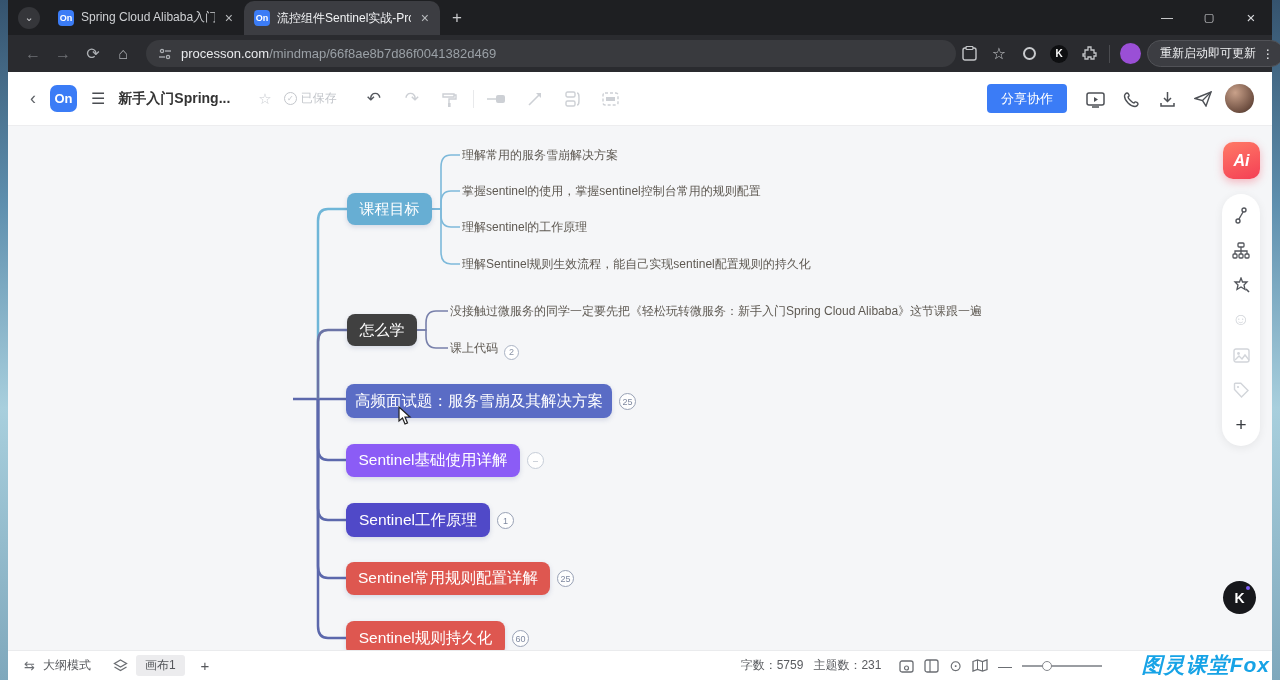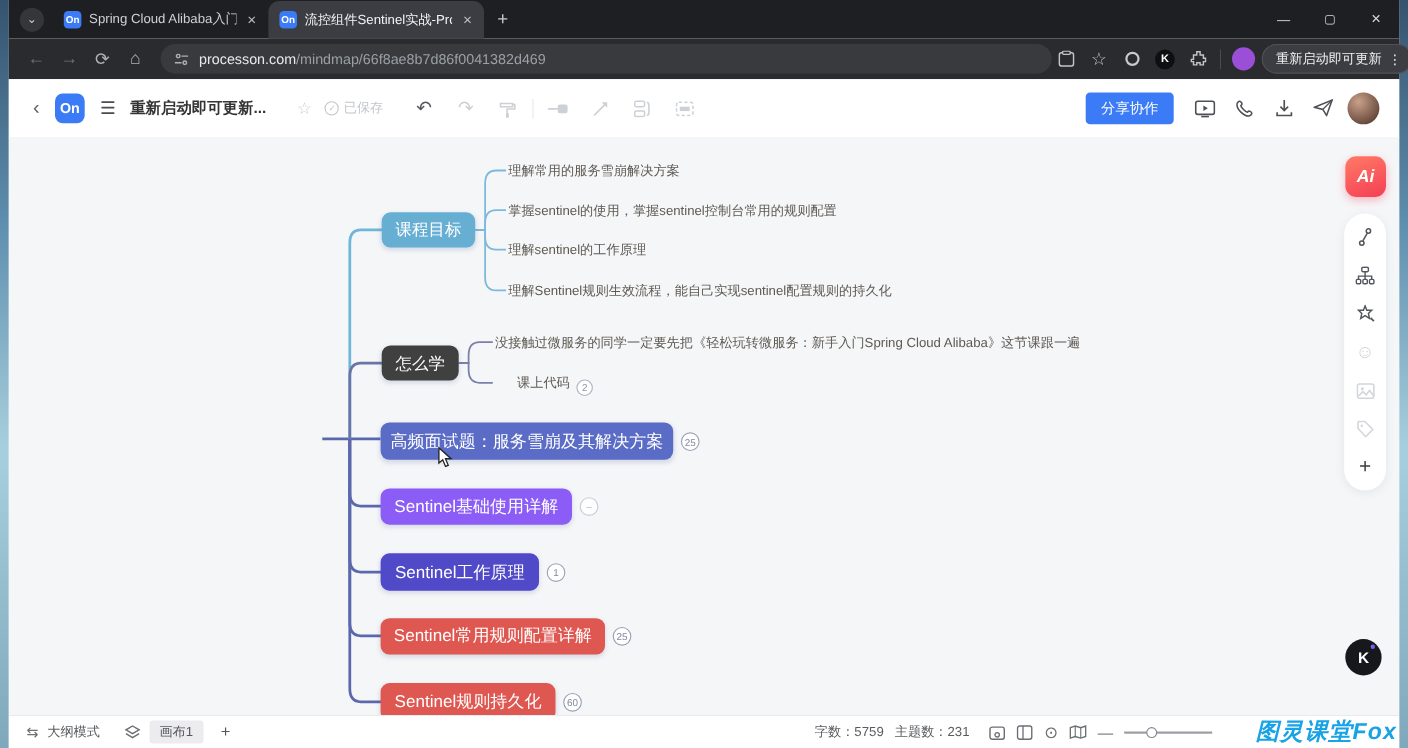--- a/index.html
+++ b/index.html
@@ -146,21 +146,21 @@
         <span>重新启动即可更新</span>
         <span>⋮</span>
       </div>
     </div>
   </div>
 
   <div class="ptool">
     <span class="chev">‹</span>
     <span class="onlogo">On</span>
     <span class="hamb">☰</span>
-    <span class="doctitle">重新启动即可更新...</span>
+    <span class="doctitle">新手入门Spring...</span>
     <span class="tstar">☆</span>
     <span class="saved">
       <span class="savedcirc">✓</span>
       <span>已保存</span>
     </span>
     <span class="t-ic" style="margin-left:18px;">↶</span>
     <span class="t-ic dim">↷</span>
     <span class="t-ic dim">
       <svg width="17" height="17" viewBox="0 0 17 17">
           <path d="M2 3h11v3H2zM13 4h2v4H8v5" fill="none" stroke="currentColor" stroke-width="1.4"></path>
@@ -256,21 +256,21 @@
     <div class="nbadge" style="left:489px;top:386px;">1</div>
     <div class="nbadge" style="left:549px;top:444px;">25</div>
     <div class="nbadge" style="left:504px;top:504px;">60</div>
 
     <div class="leaf" style="left:454px;top:21px;">理解常用的服务雪崩解决方案</div>
     <div class="leaf" style="left:454px;top:57px;">掌握sentinel的使用，掌握sentinel控制台常用的规则配置</div>
     <div class="leaf" style="left:454px;top:93px;">理解sentinel的工作原理</div>
     <div class="leaf" style="left:454px;top:130px;">理解Sentinel规则生效流程，能自己实现sentinel配置规则的持久化</div>
 
     <div class="leaf" style="left:442px;top:177px;">没接触过微服务的同学一定要先把《轻松玩转微服务：新手入门Spring Cloud Alibaba》这节课跟一遍</div>
-    <div class="leaf" style="left:462px;top:214px;">
+    <div class="leaf" style="left:442px;top:214px;">
       <span>课上代码</span><span class="inlinebadge">2</span>
     </div>
 
     <svg class="cursor" style="left:390px;top:280px;" width="15" height="20" viewBox="0 0 15 20">
       <path d="M1 1 L1 15 L4.5 12 L7 18 L9.5 17 L7 11 L12 11 Z" fill="#fff" stroke="#222" stroke-width="1.2"></path>
     </svg>
 
     <div class="aibtn">Ai</div>
     <div class="sidepanel">
       <span class="sp-ic">

